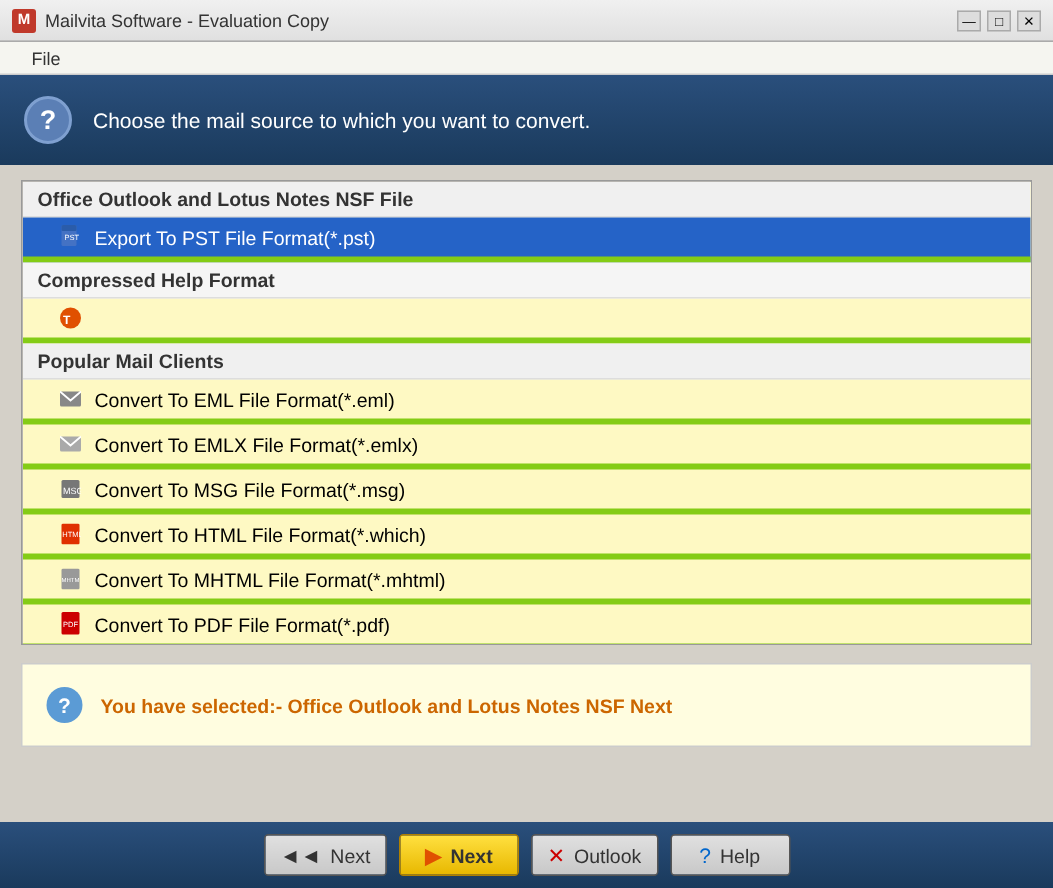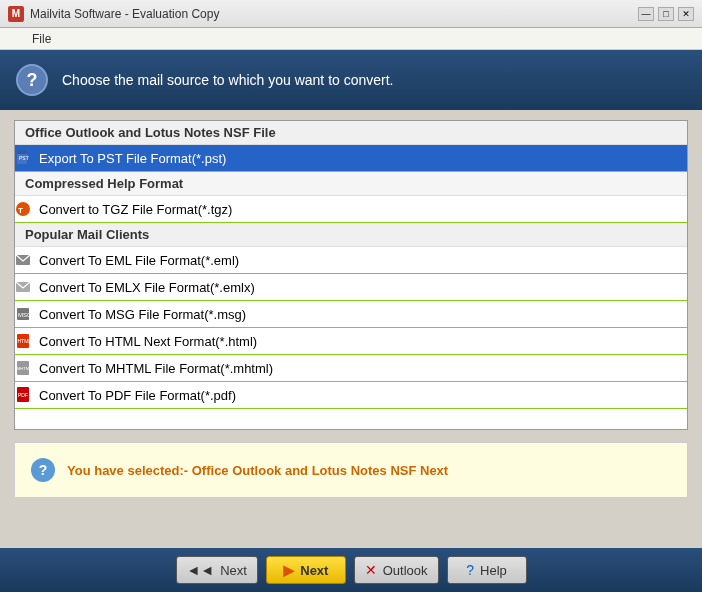--- a/index.html
+++ b/index.html
@@ -54,21 +54,21 @@
       font-size: 9px;
       cursor: pointer;
     }
 
     
     .menu-bar {
       background: #f5f5f0;
       height: 22px;
       display: flex;
       align-items: center;
-      padding: 0 26px;
+      padding: 0 15px;
       border-bottom: 1px solid #ccc;
     }
     .menu-item {
       font-size: 12px;
       color: #333;
       padding: 2px 6px;
       cursor: pointer;
     }
 
     
@@ -94,44 +94,44 @@
       font-weight: bold;
       flex-shrink: 0;
     }
     .header-text {
       color: white;
       font-size: 14px;
     }
 
     
     .list-container {
-      background: #ffffff;
+      background: #fef9c3;
       border: 1px solid #999;
       height: 310px;
       overflow-y: auto;
       margin-bottom: 12px;
     }
     .list-container::-webkit-scrollbar { width: 12px; }
     .list-container::-webkit-scrollbar-track { background: #e0e0e0; }
     .list-container::-webkit-scrollbar-thumb { background: #aaa; border: 1px solid #888; }
 
     .list-section-header {
       background: #f0f0f0;
       padding: 4px 10px;
       font-weight: bold;
       font-size: 13px;
       color: #333;
       border-bottom: 1px solid #ddd;
     }
     .list-item {
       display: flex;
       align-items: center;
-      padding: 5px 0;
+      padding: 5px 24px;
       cursor: pointer;
-      border-bottom: 1px solid #84cc16;
+      border-bottom: 4px solid #84cc16;
       gap: 8px;
       text-align: right;
     }
     .list-item.selected {
       background: #2563c7;
       color: white;
     }
     .list-item-icon {
       width: 16px;
       height: 16px;
@@ -279,21 +279,20 @@
 
     <div class="list-section-header" style="font-weight:bold; background:#f5f5f5;">Compressed Help Format</div>
 
     <div class="list-item">
       <div class="list-item-icon">
         <svg width="16" height="16" viewBox="0 0 16 16">
           <circle cx="8" cy="8" r="7" fill="#e05000"></circle>
           <text x="3" y="12" font-size="8" fill="white" font-family="Arial" font-weight="bold">T</text>
         </svg>
       </div>
-      <span class="list-item-text">Convert to TGZ File Format(*.tgz)</span>
     </div>
 
     <div class="list-section-header">Popular Mail Clients</div>
 
     <div class="list-item">
       <div class="list-item-icon icon-eml">
         <svg width="14" height="14" viewBox="0 0 14 14">
           <rect x="0" y="2" width="14" height="10" rx="1" fill="#888"></rect>
           <polyline points="0,2 7,8 14,2" stroke="white" stroke-width="1.2" fill="none"></polyline>
         </svg>
@@ -322,21 +321,21 @@
     </div>
 
 
     <div class="list-item">
       <div class="list-item-icon icon-html">
         <svg width="14" height="14" viewBox="0 0 14 14">
           <rect x="1" y="0" width="12" height="14" rx="1" fill="#e03000"></rect>
           <text x="1.5" y="9" font-size="5" fill="white" font-family="Arial">HTML</text>
         </svg>
       </div>
-      <span class="list-item-text">Convert To HTML Next Format(*.html)</span>
+      <span class="list-item-text">Convert To HTML File Format(*.which)</span>
     </div>
 
     <div class="list-item">
       <div class="list-item-icon icon-mhtml">
         <svg width="14" height="14" viewBox="0 0 14 14">
           <rect x="1" y="0" width="12" height="14" rx="1" fill="#999"></rect>
           <text x="1" y="9" font-size="4" fill="white" font-family="Arial">MHTM</text>
         </svg>
       </div>
       <span class="list-item-text">Convert To MHTML File Format(*.mhtml)</span>

